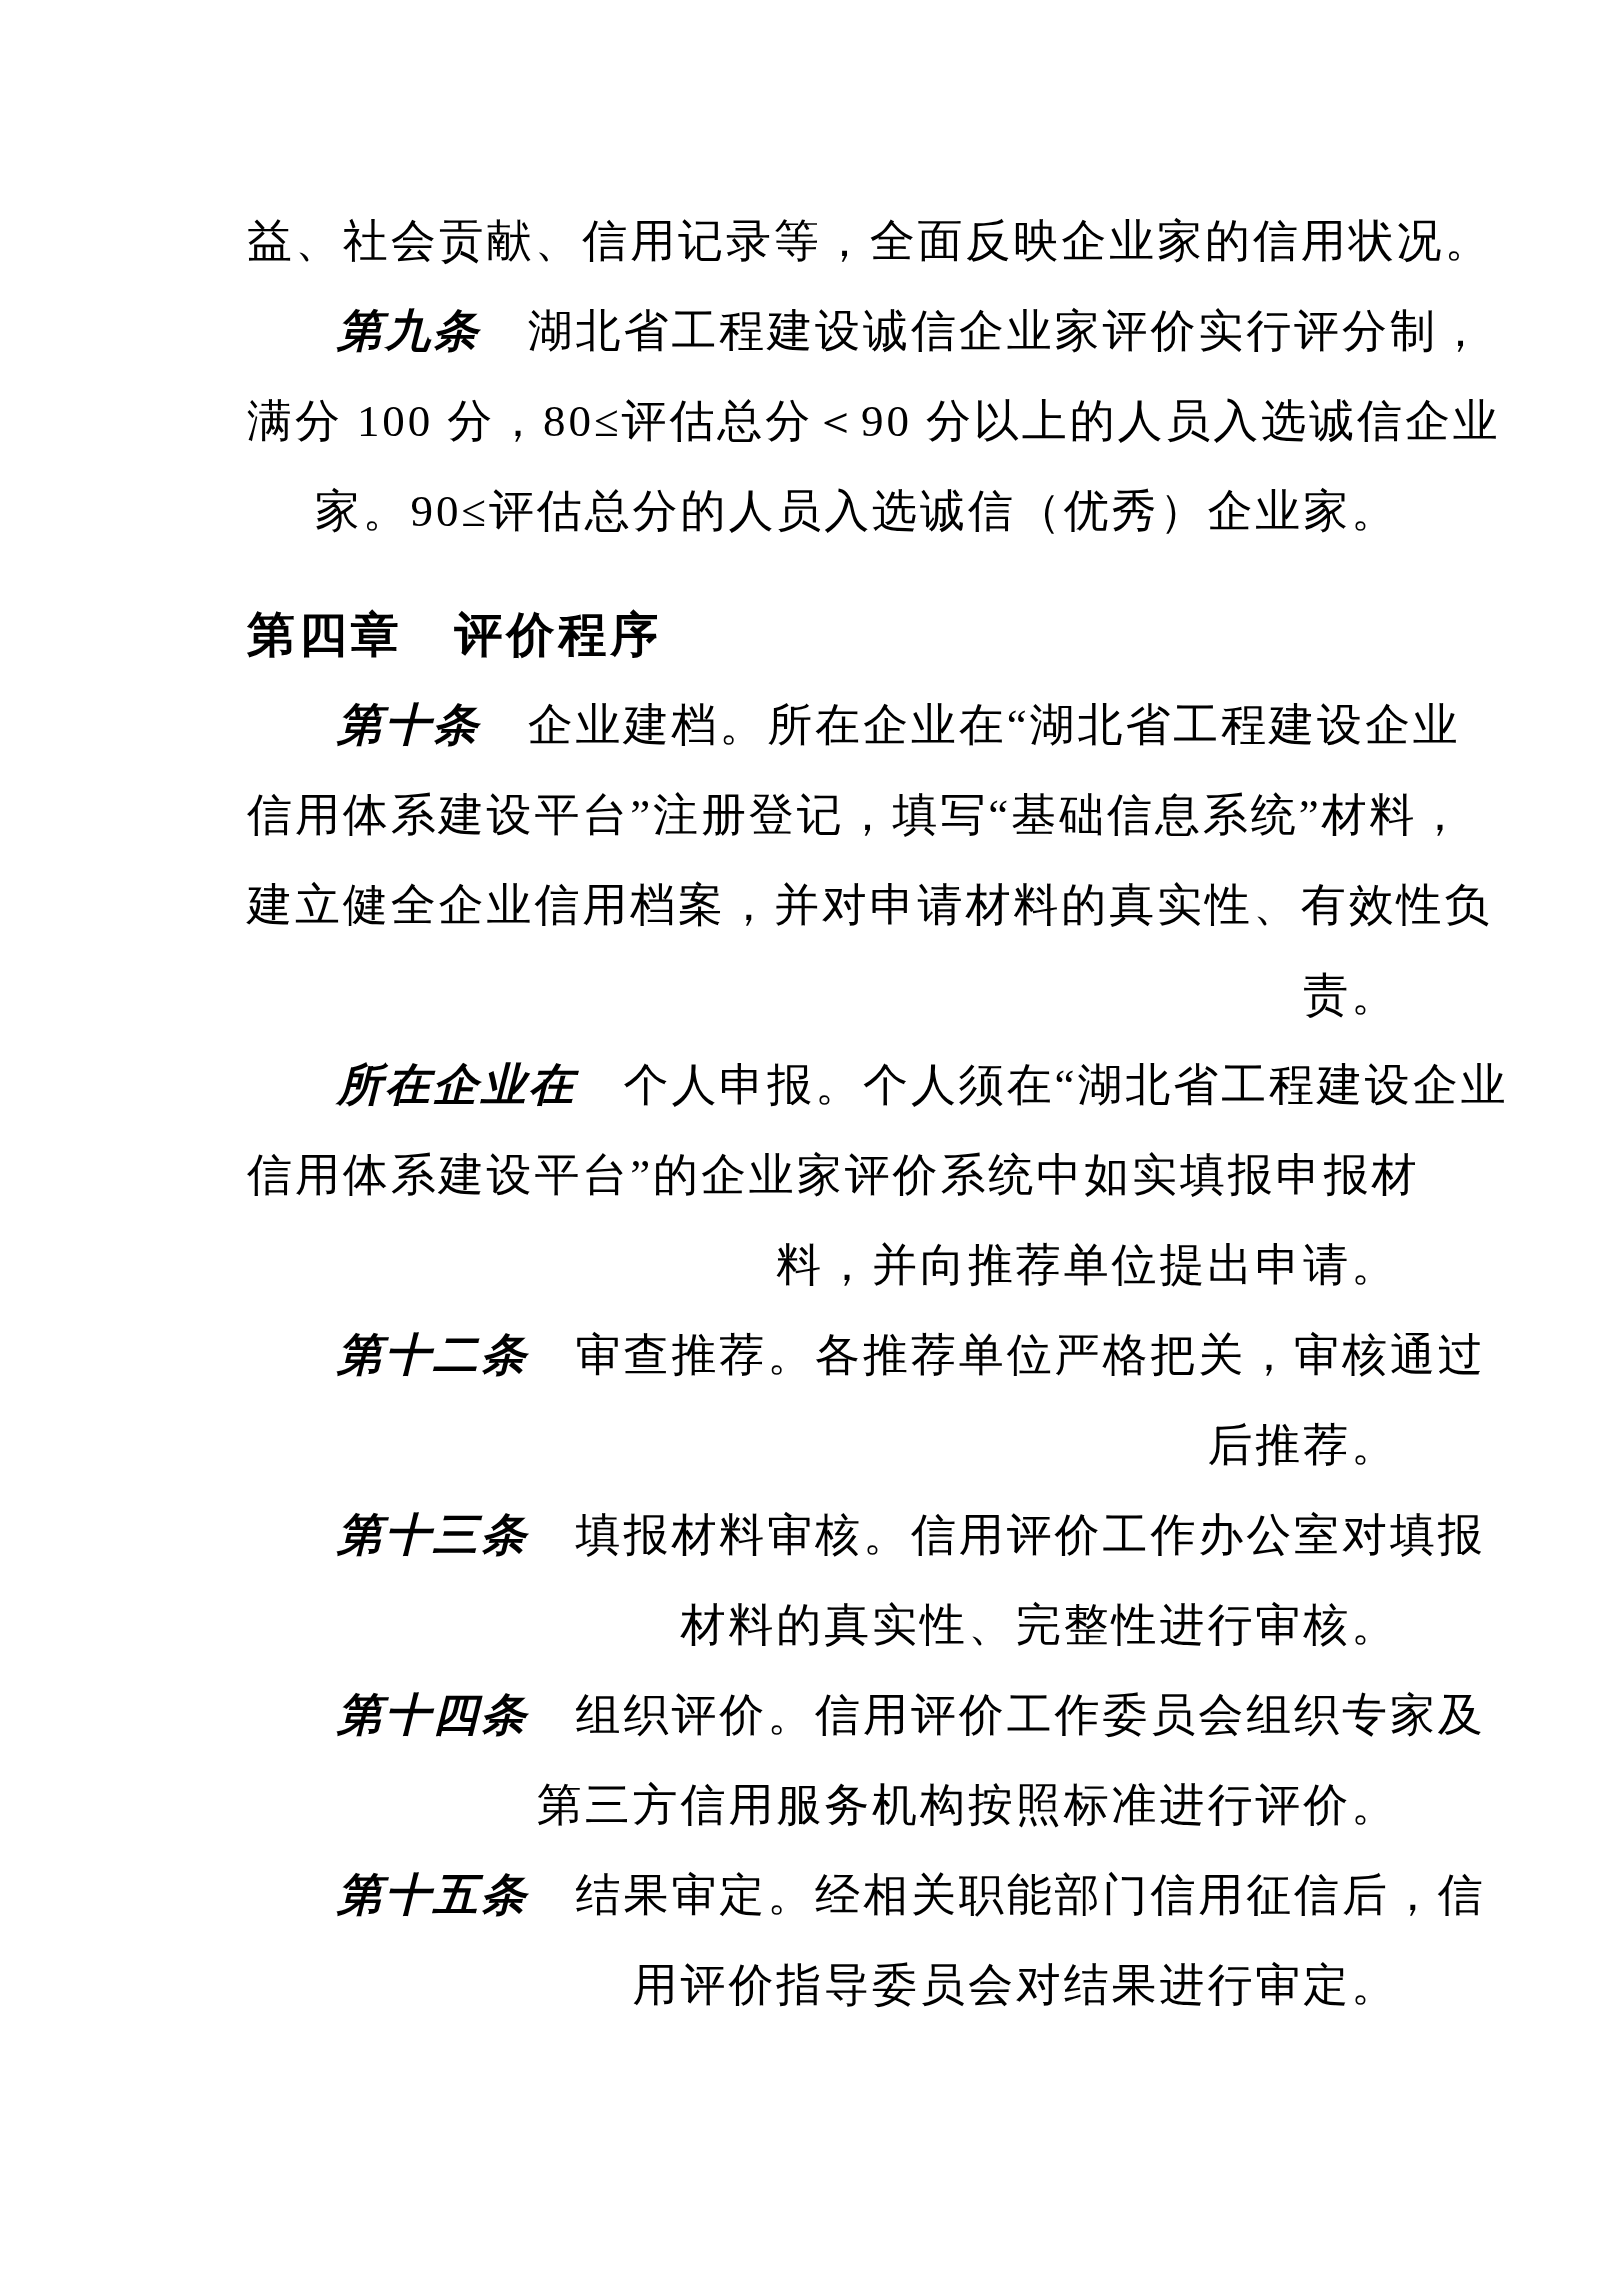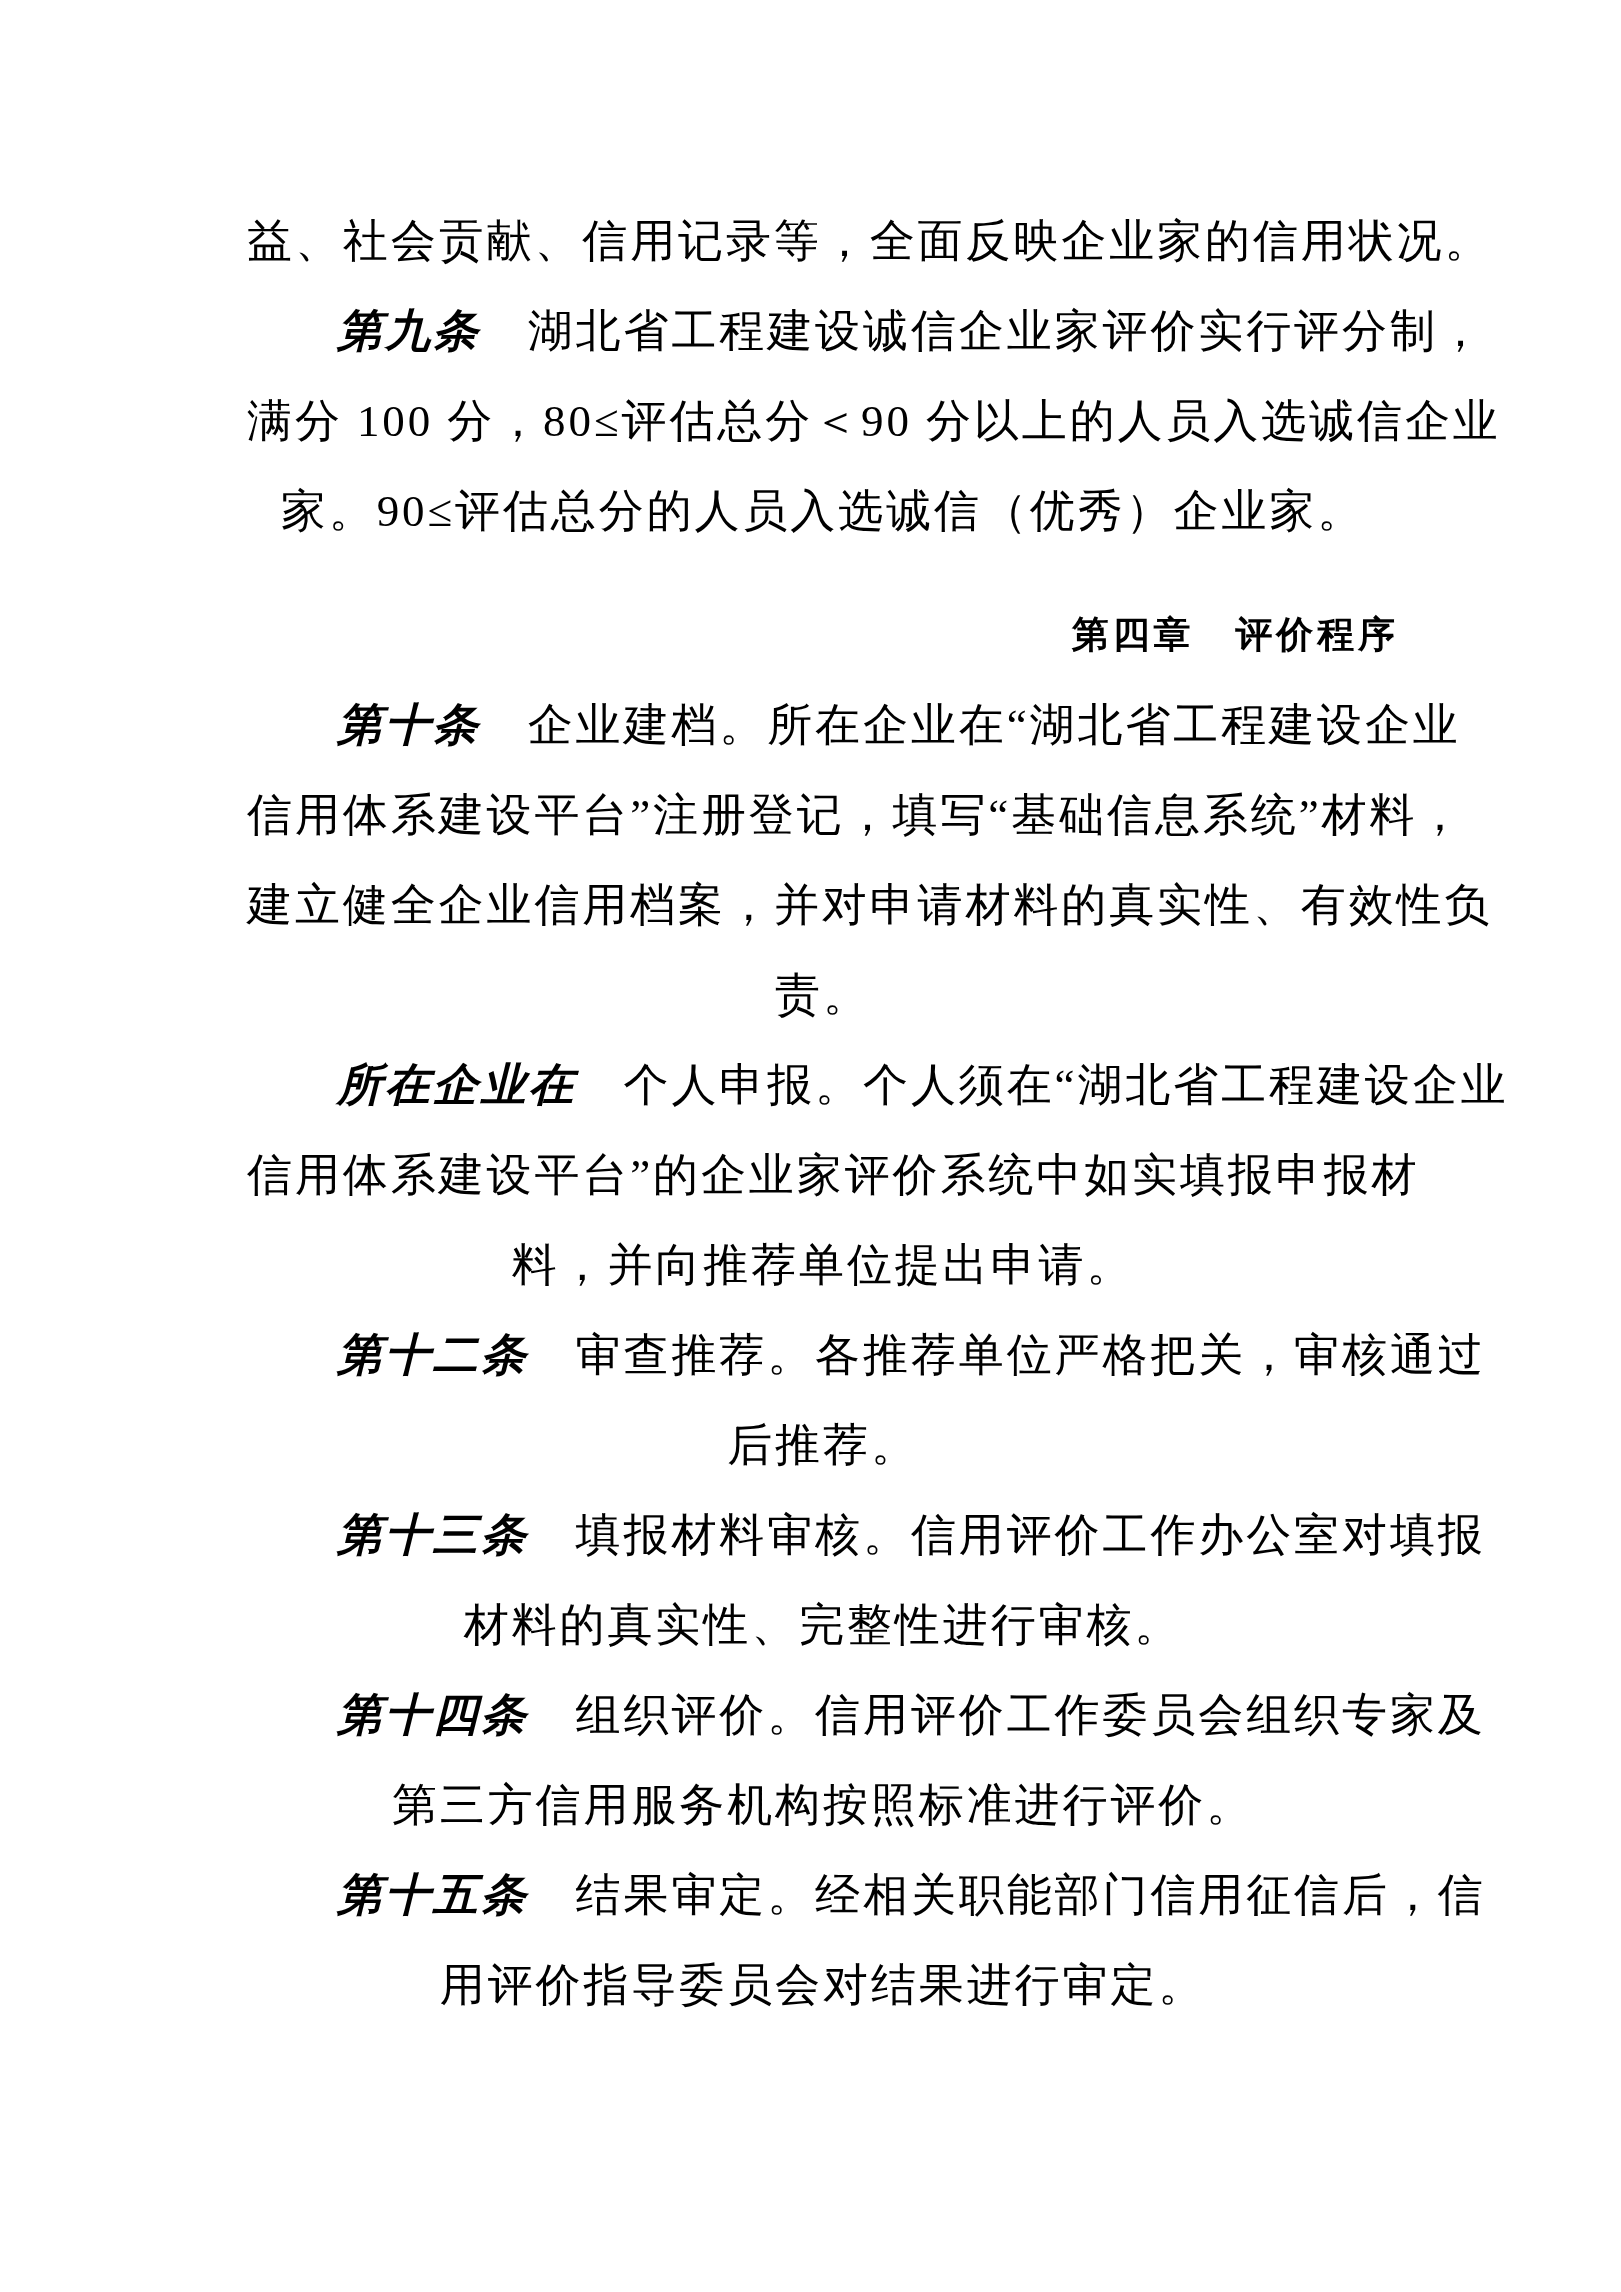--- a/index.html
+++ b/index.html
@@ -21,36 +21,36 @@
     left: 247px;
     top: 196px;
     width: 1152px;
   }
   .tline {
     font-size: 45px;
     line-height: 90px;
     height: 90px;
     letter-spacing: 2.9px;
     white-space: nowrap;
-    text-align: center;
+    text-align: right;
   }
   .tline.indent {
     text-indent: 90px;
   }
   .prefix {
     font-weight: bold;
     margin-right: 47px;
     font-style: italic;
   }
   .chapter-heading {
-    font-size: 37px;
+    font-size: 48px;
     line-height: 90px;
     height: 90px;
     font-weight: bold;
-    text-align: right;
+    text-align: left;
     letter-spacing: 3.9px;
     margin-top: 34px;
     white-space: nowrap;
     font-family: "Liberation Sans", "DejaVu Sans", sans-serif;
   }
 </style>
 </head>
 <body>
 
 <div class="page">

